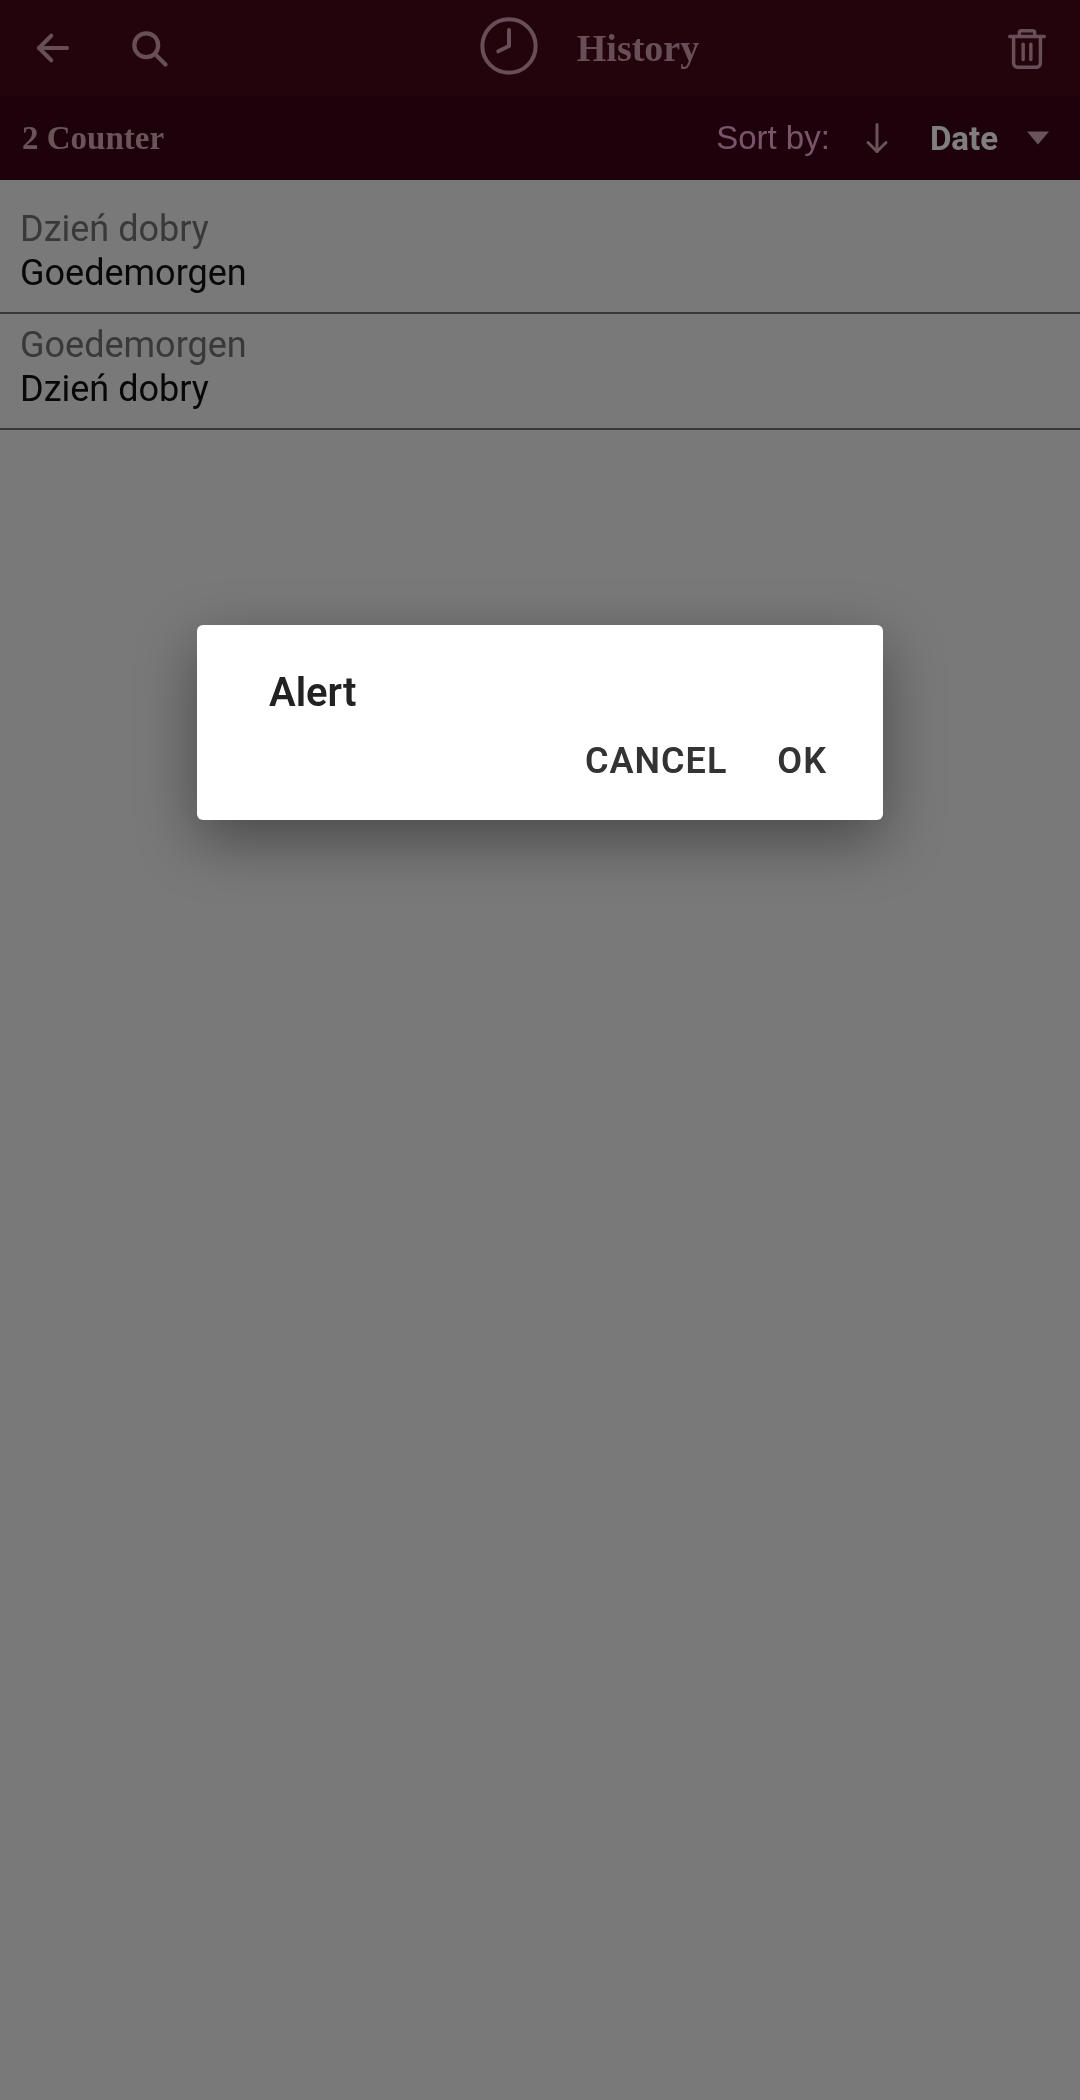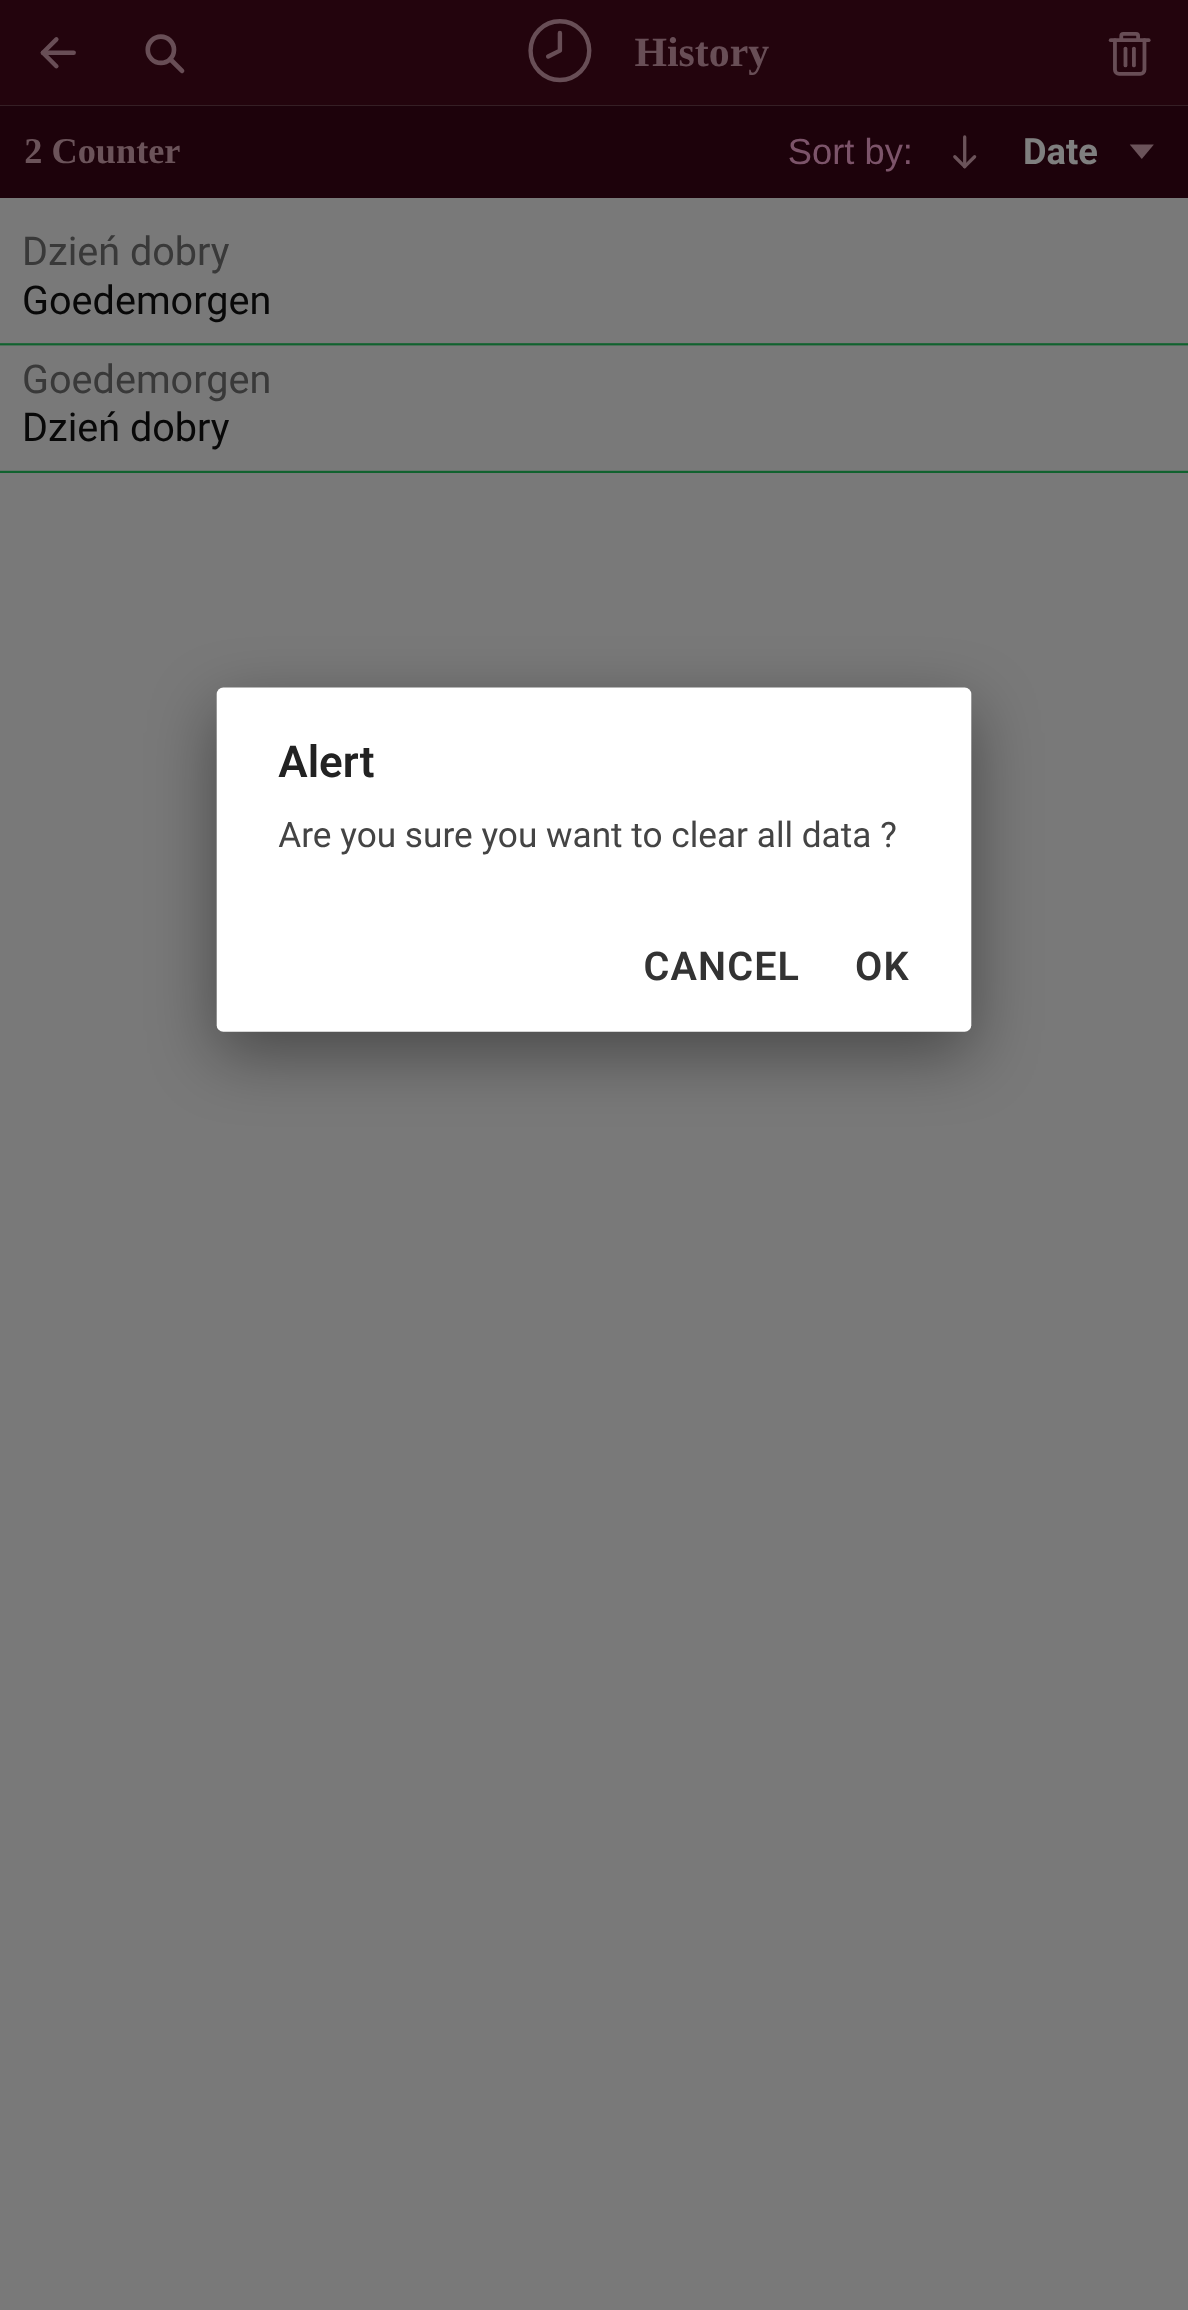--- a/index.html
+++ b/index.html
@@ -84,21 +84,21 @@
       justify-content: center;
     }
 
     .list {
       flex: 1;
       background: #f3f3f3;
       padding-top: 28px;
     }
     .list-item {
       padding: 0 20px 18px 20px;
-      border-bottom: 2px solid #22c55e;
+      border-bottom: 2px solid #737373;
       margin-bottom: 10px;
     }
     .list-item .src {
       color: #727272;
       font-size: 36px;
       margin-bottom: 2px;
     }
     .list-item .dst {
       color: #111;
       font-size: 36px;
@@ -111,21 +111,21 @@
       display: flex;
       align-items: flex-start;
       justify-content: center;
     }
     .dialog {
       margin-top: 625px;
       width: 686px;
       background: #ffffff;
       border-radius: 6px;
       box-shadow: 0 20px 60px rgba(0,0,0,0.4);
-      padding: 44px 46px 20px 56px;
+      padding: 44px 46px 20px 72px;
       display: flex;
       flex-direction: column;
     }
     .dialog-title {
       font-size: 40px;
       font-weight: 600;
       color: #222;
       margin-bottom: 24px;
     }
     .dialog-message {
@@ -215,19 +215,18 @@
     <div class="list-item">
       <div class="src">Goedemorgen</div>
       <div class="dst">Dzień dobry</div>
     </div>
   </div>
 </div>
 
 <div class="scrim">
   <div class="dialog">
     <div class="dialog-title">Alert</div>
-    <div class="dialog-message">Are you sure you want to clear all data ?</div>
     <div class="dialog-actions">
       <button class="dialog-btn">CANCEL</button>
       <button class="dialog-btn">OK</button>
     </div>
   </div>
 </div>
 
 </body></html>

